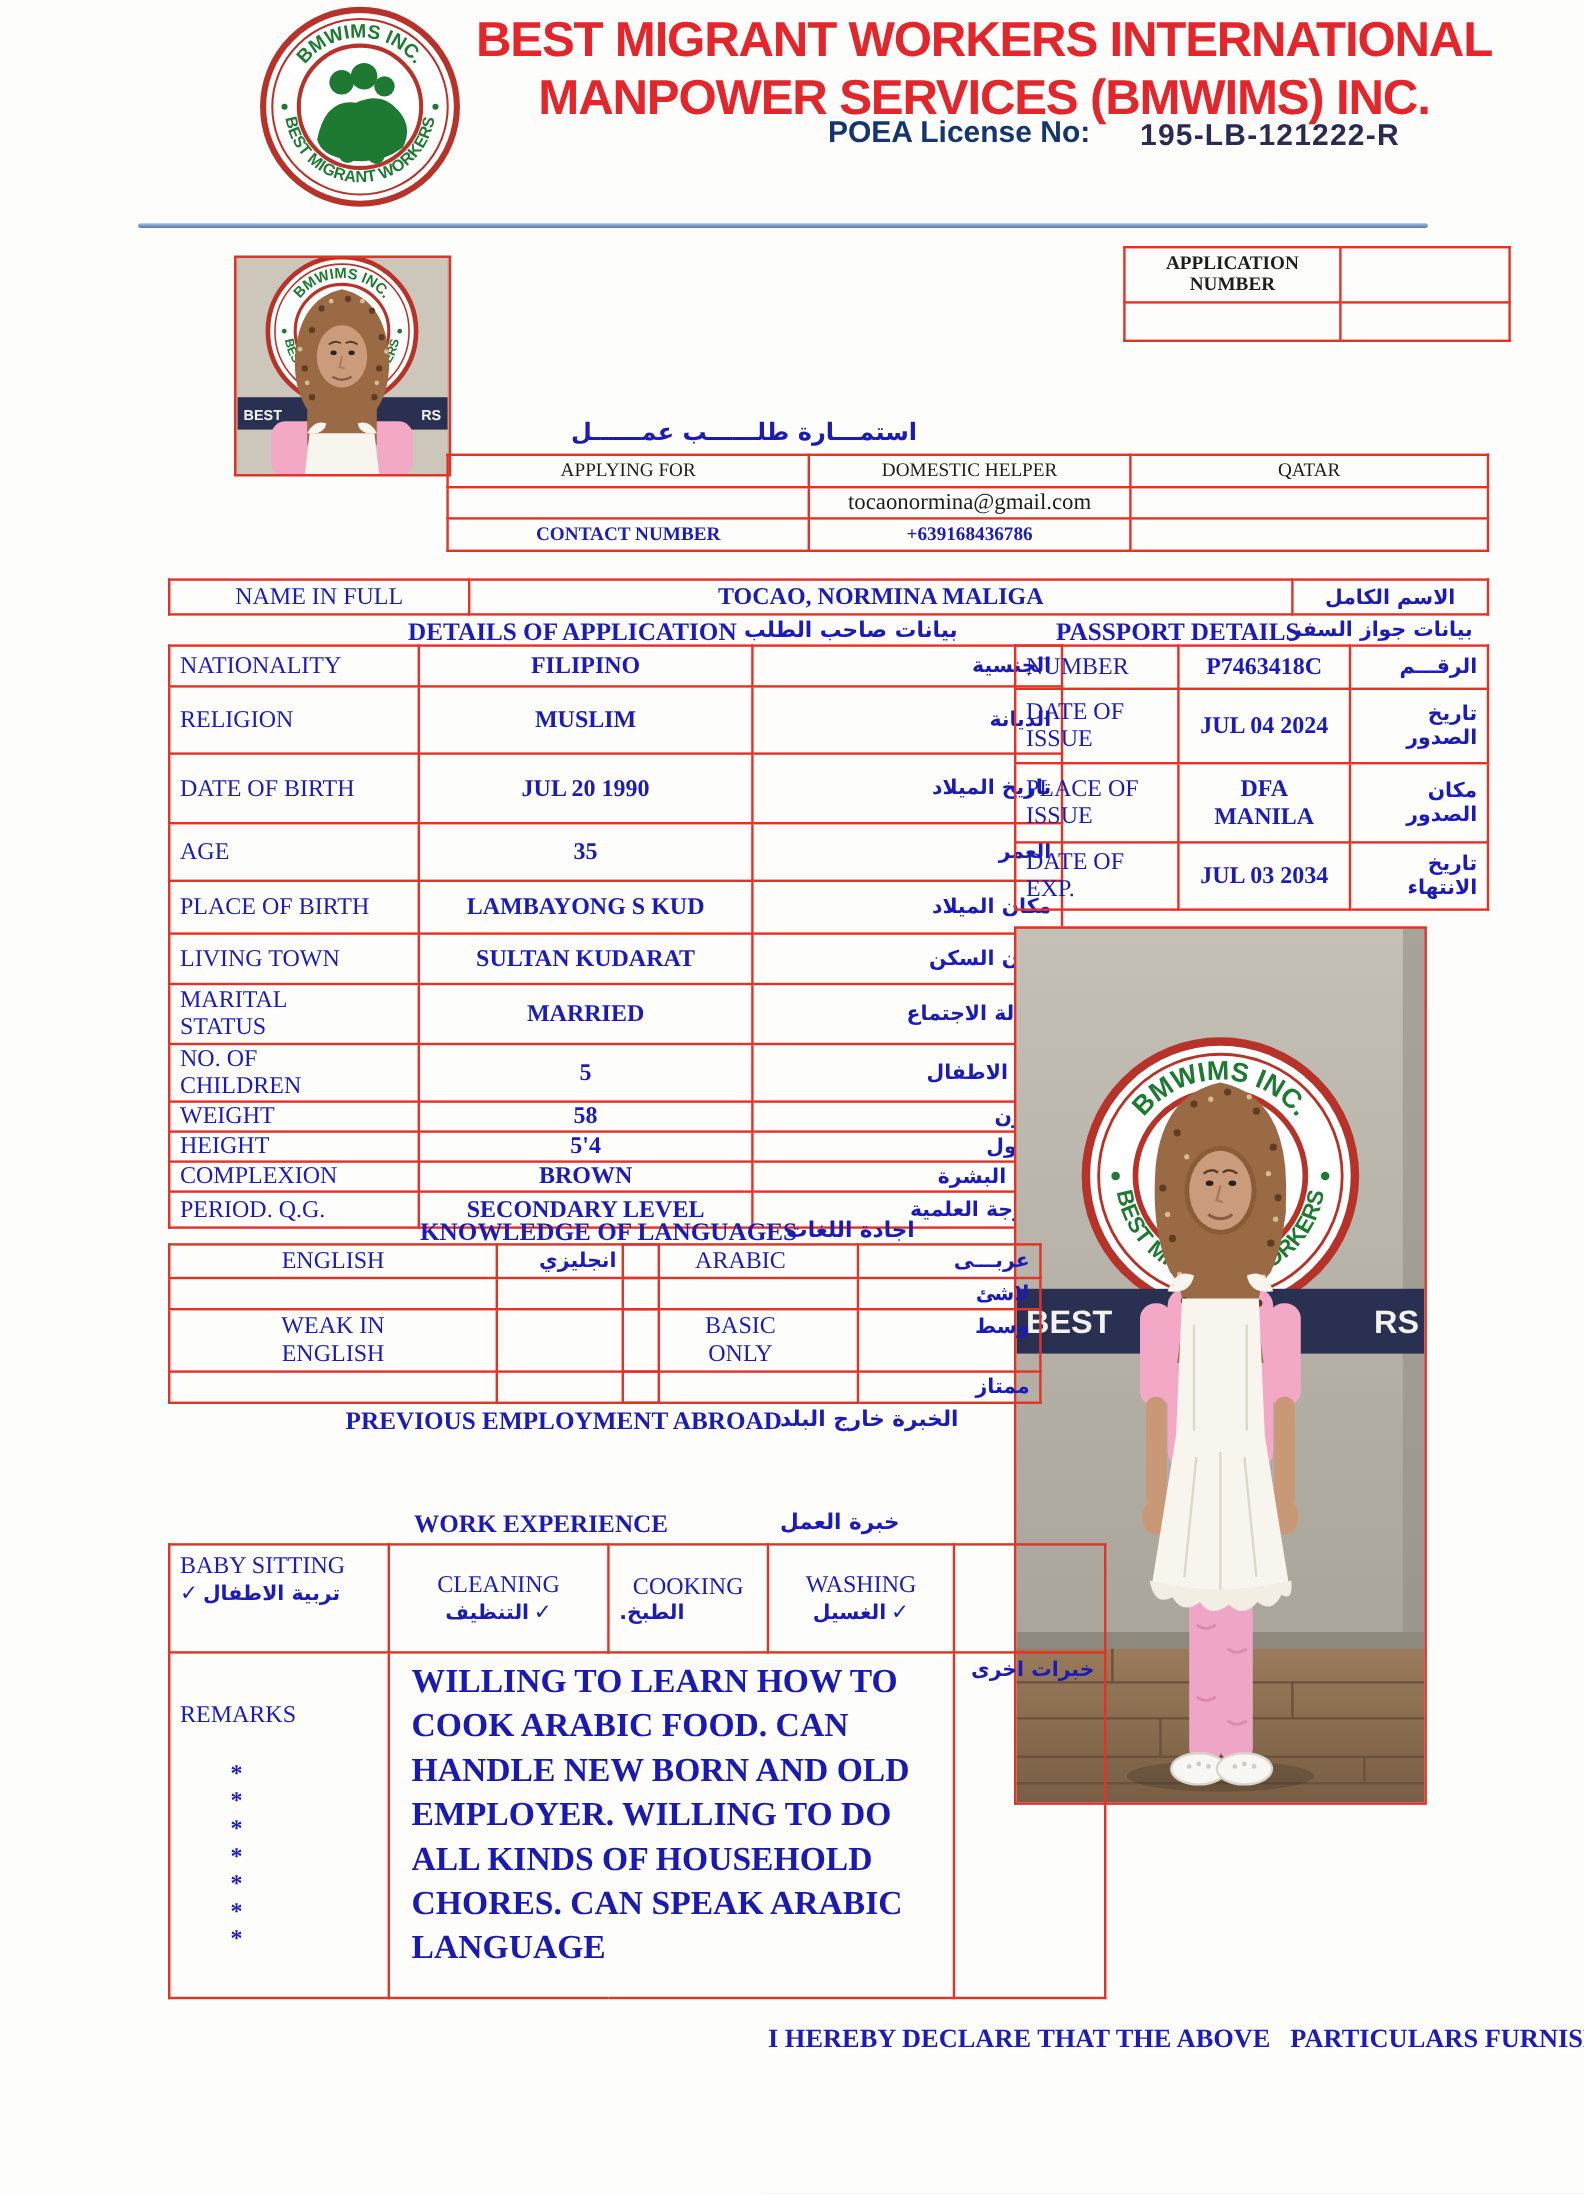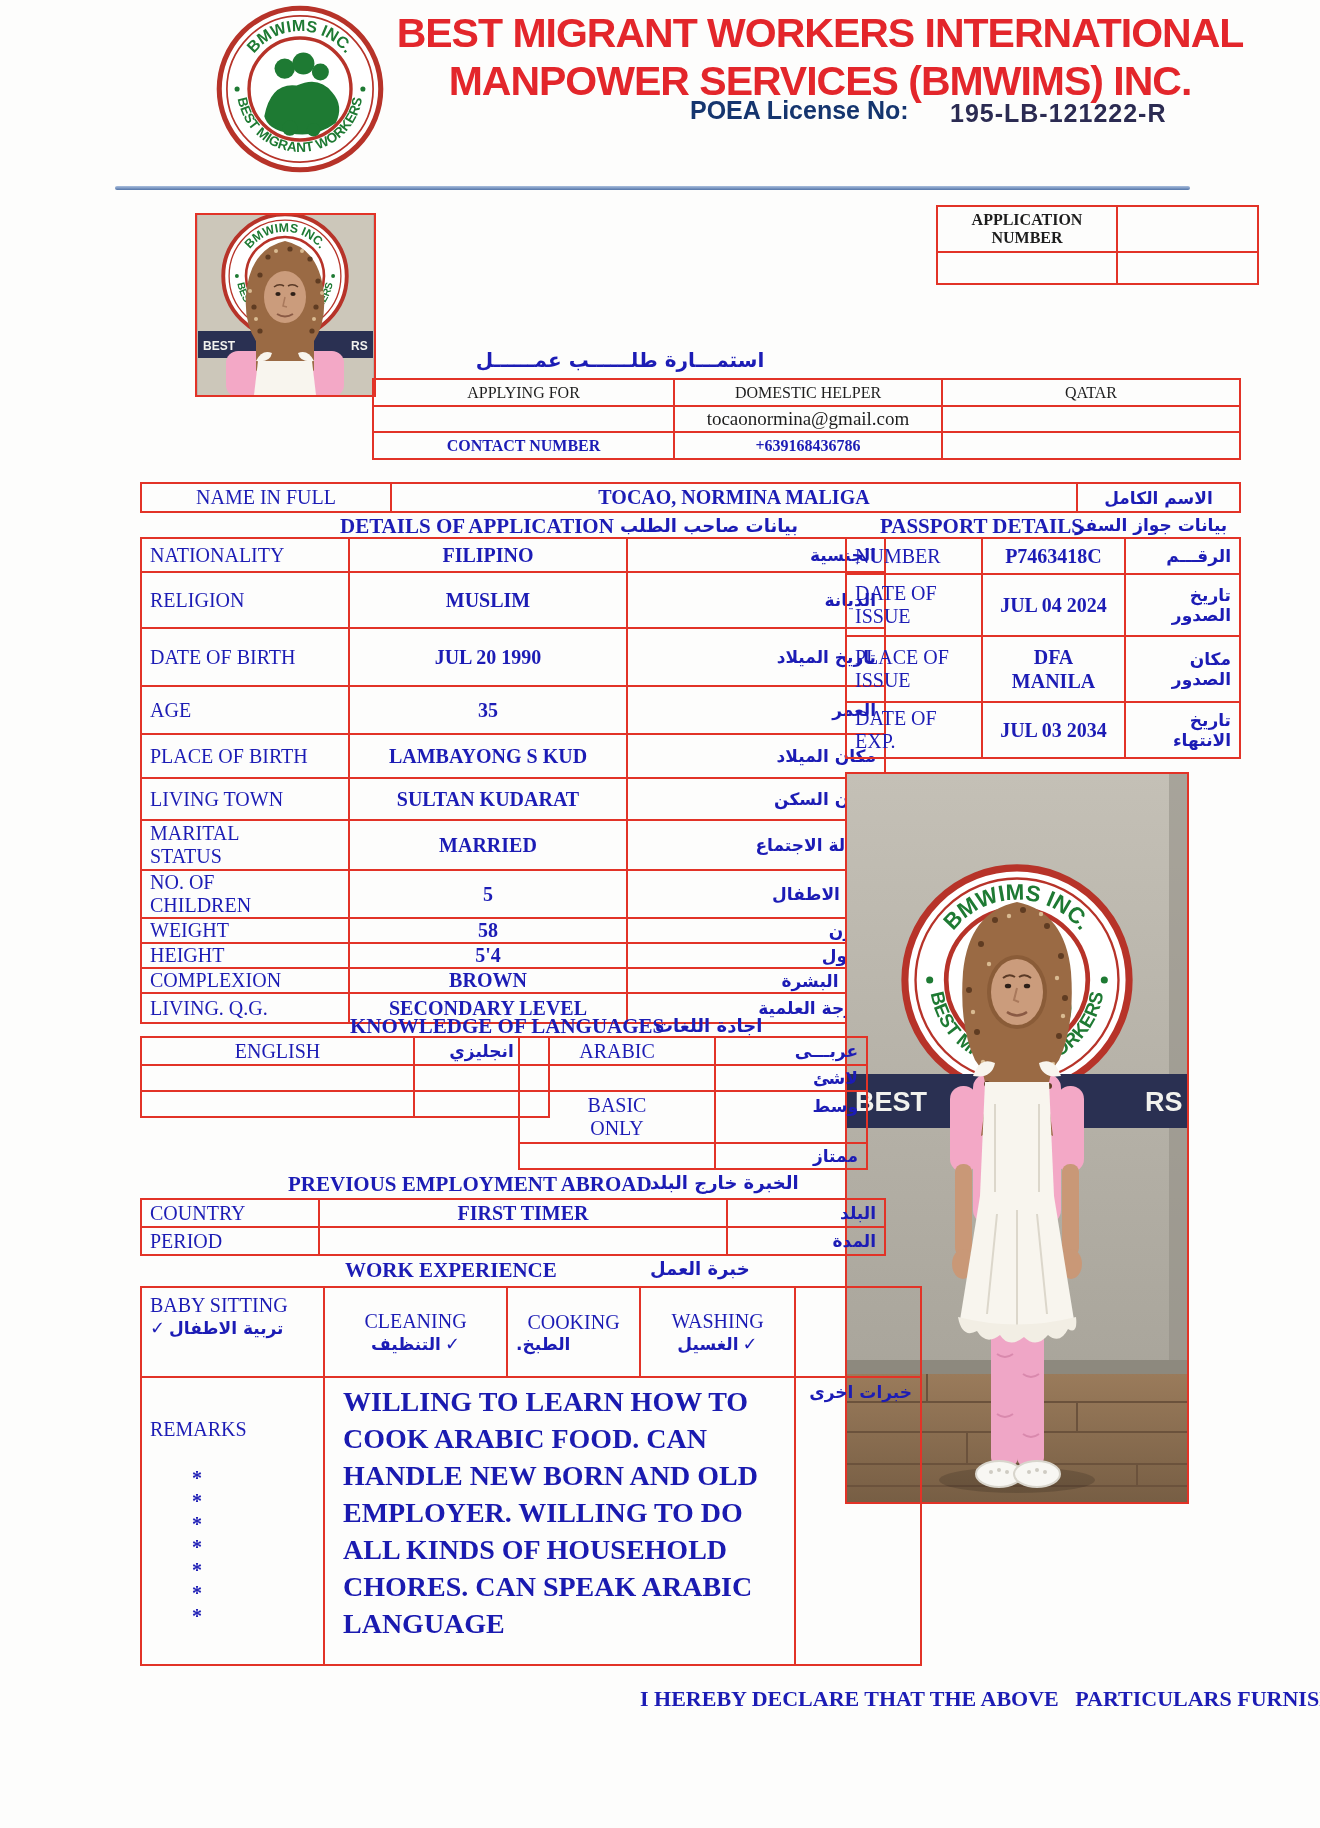--- a/index.html
+++ b/index.html
@@ -218,21 +218,21 @@
       <td class="lbl">HEIGHT</td>
       <td class="val">5'4</td>
       <td class="ar rgt">الطول</td>
     </tr>
     <tr style="height:25px;">
       <td class="lbl">COMPLEXION</td>
       <td class="val">BROWN</td>
       <td class="ar rgt">لون البشرة</td>
     </tr>
     <tr style="height:30px;">
-      <td class="lbl">LIVING. Q.G.</td>
+      <td class="lbl">PERIOD. Q.G.</td>
       <td class="val">SECONDARY LEVEL</td>
       <td class="ar rgt">الدرجة العلمية</td>
     </tr>
   </tbody>
     </table>
 
   <table class="abs" style="left:845px;top:537px;width:340px;">
     <tbody>
         <tr style="height:36px;">
       <td style="width:118px;" class="lbl">NUMBER</td>
@@ -351,20 +351,24 @@
   <table class="abs" style="left:140px;top:1036px;width:372px;">
     <tbody>
         <tr style="height:28px;">
       <td style="width:255px;" class="lbl ctr">ENGLISH</td>
       <td style="width:117px;" class="ar ctr">انجليزي</td>
     </tr>
     <tr style="height:26px;">
       <td></td>
       <td></td>
     </tr>
+    <tr style="height:52px;">
+      <td class="lbl ctr" style="line-height:1.15;padding:0 55px;">WEAK IN ENGLISH</td>
+      <td></td>
+    </tr>
     <tr style="height:26px;">
       <td></td>
       <td></td>
     </tr>
   </tbody>
     </table>
 
   <table class="abs" style="left:518px;top:1036px;width:312px;">
     <tbody>
         <tr style="height:28px;">
@@ -382,34 +386,20 @@
     <tr style="height:26px;">
       <td></td>
       <td class="ar rgt">ممتاز</td>
     </tr>
   </tbody>
     </table>
 
   <div class="abs sec-title" style="left:260px;top:1172px;margin-left:28px;">PREVIOUS EMPLOYMENT ABROAD</div>
   <div class="abs ar" style="left:650px;top:1172px;font-size:18px;">الخبرة خارج البلد</div>
 
-  <table class="abs" style="left:140px;top:1198px;width:690px;">
-    <tbody>
-        <tr style="height:28px;">
-      <td style="width:160px;" class="lbl">COUNTRY</td>
-      <td style="width:390px;" class="val">FIRST TIMER</td>
-      <td style="width:140px;" class="ar rgt">البلد</td>
-    </tr>
-    <tr style="height:28px;">
-      <td class="lbl">PERIOD</td>
-      <td class="val"></td>
-      <td class="ar rgt">المدة</td>
-    </tr>
-  </tbody>
-    </table>
 
   <div class="abs sec-title" style="left:345px;top:1258px;">WORK EXPERIENCE</div>
   <div class="abs ar" style="left:650px;top:1258px;font-size:18px;">خبرة العمل</div>
 
   <table class="abs" style="left:140px;top:1286px;width:690px;">
     <tbody>
         <tr style="height:90px;">
       <td style="width:165px;vertical-align:top;padding-top:6px;">
         <div class="lbl">BABY SITTING</div>
         <div><span class="chk">✓</span>

